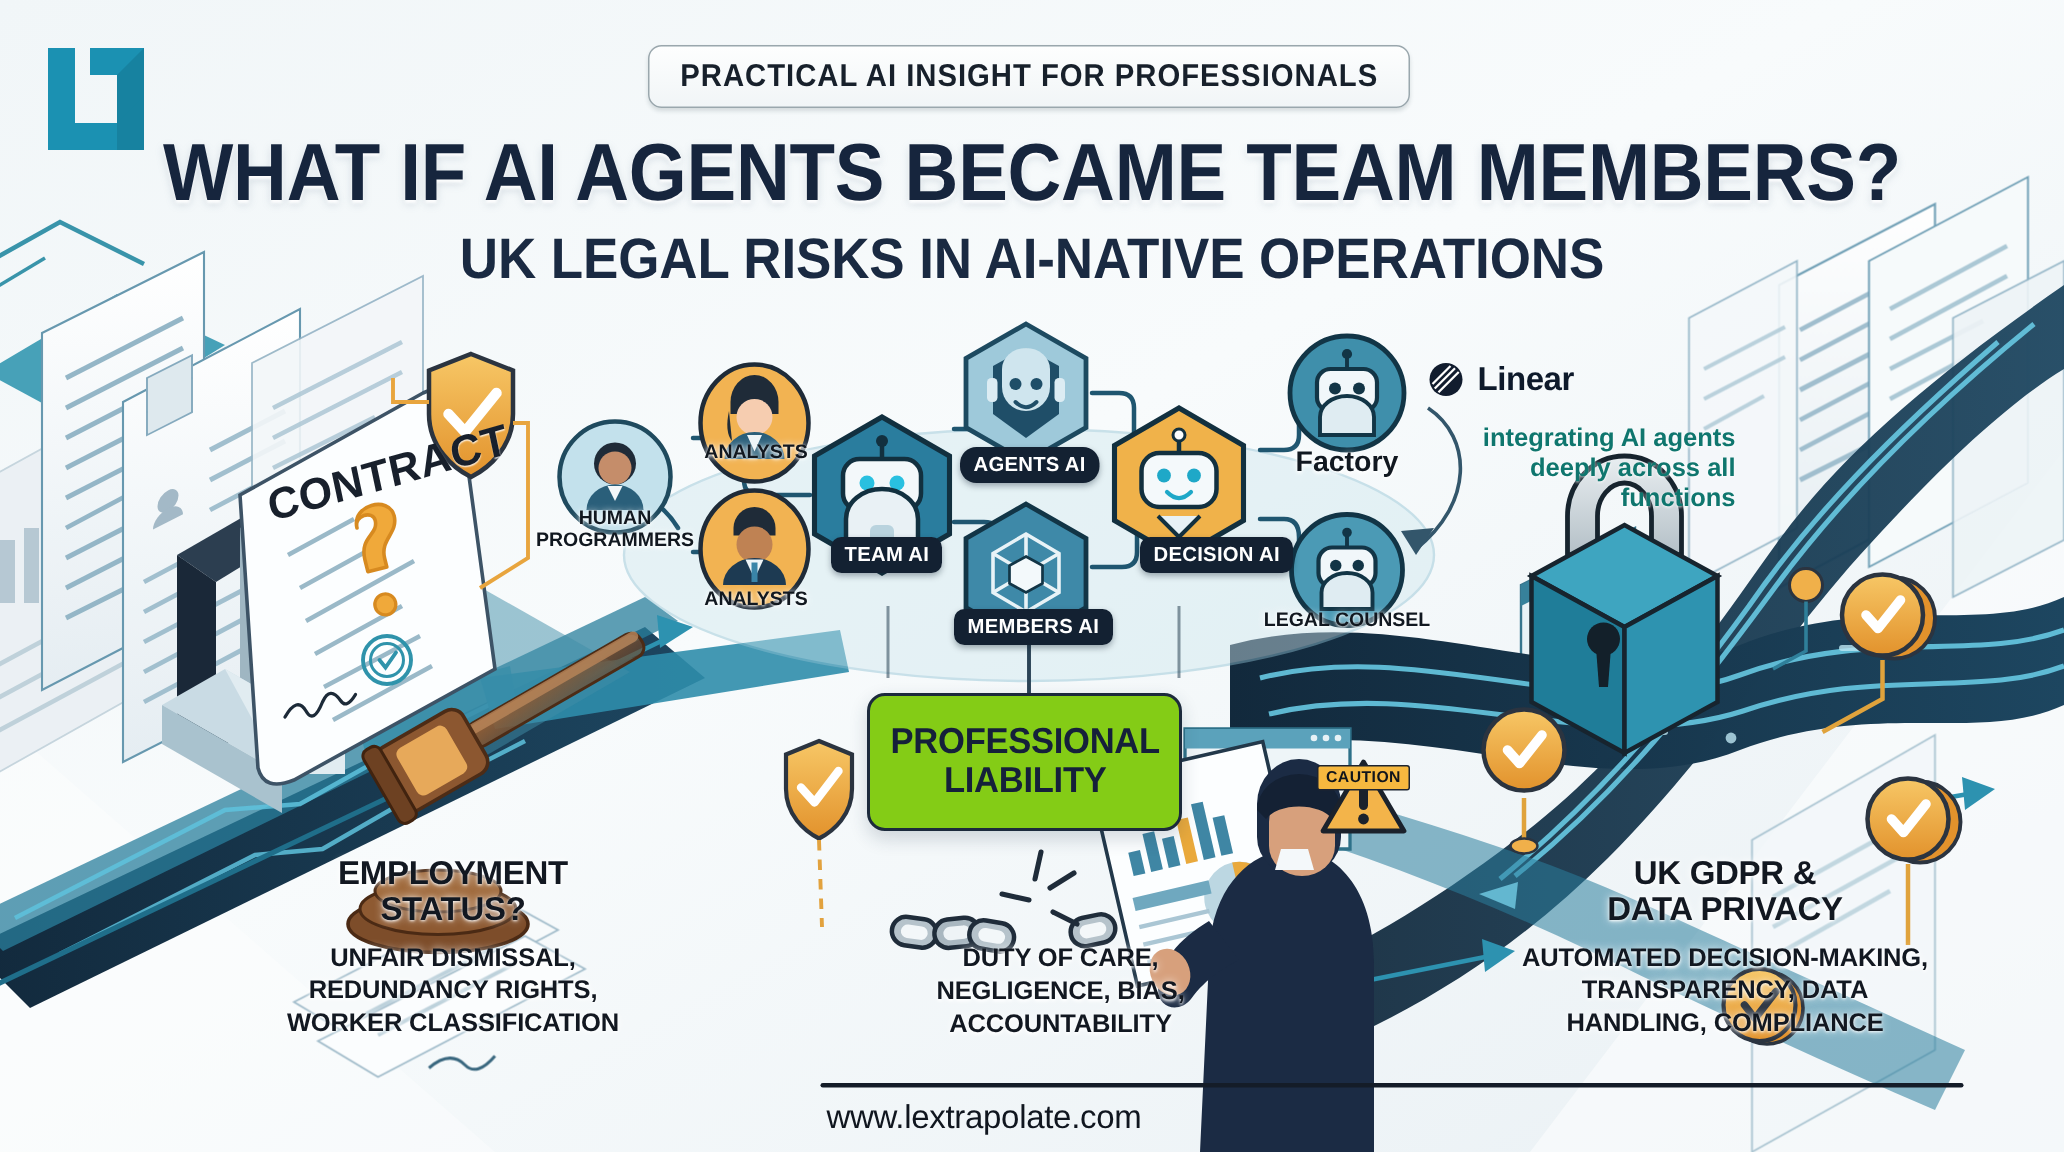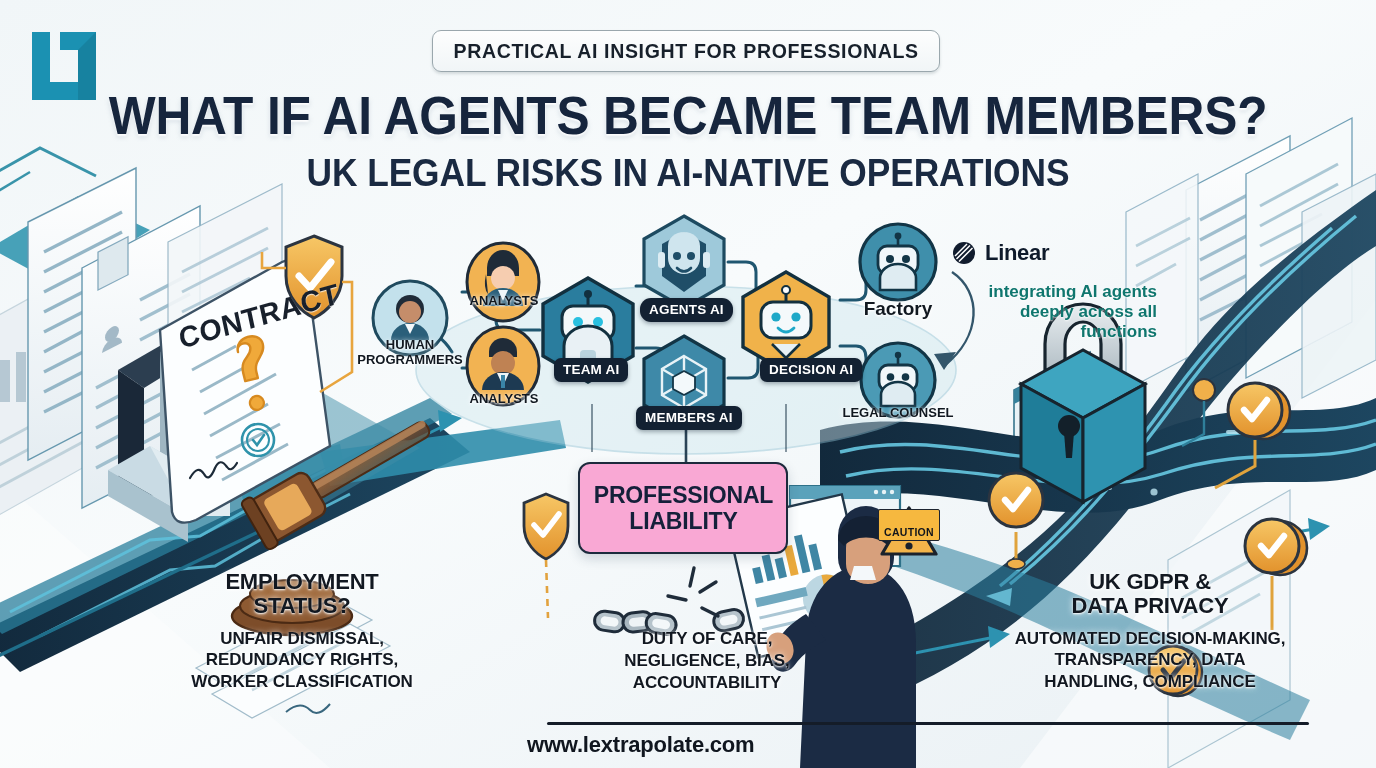--- a/index.html
+++ b/index.html
@@ -52,21 +52,21 @@
     color:#121821; letter-spacing:-.1px;
     text-shadow:0 1px 2px rgba(255,255,255,.95), 0 0 6px rgba(255,255,255,.9);
   }
   #pillar-employment { left:152px; top:570px; width:300px; text-align:center; }
   #pillar-liability  { left:562px; top:628px; width:290px; text-align:center; }
   #pillar-gdpr       { left:1000px; top:570px; width:300px; text-align:center; }
 
   
   .lia-card {
     position:absolute; left:578px; top:462px; width:210px; height:92px;
-    background:#f9a8d4; border:2.4px solid #1c2a3c; border-radius:12px;
+    background:#84cc16; border:2.4px solid #1c2a3c; border-radius:12px;
     box-shadow:0 5px 12px rgba(35,55,75,.18);
     display:flex; align-items:center; justify-content:center; text-align:center;
   }
   .lia-card span {
     font-size:24px; font-weight:700; color:#15203a; line-height:1.1;
     letter-spacing:-.2px; transform:scaleX(.96);
   }
 
   
   .chip {
@@ -90,37 +90,37 @@
   #linear-callout .lbody {
     margin-top:16px; font-size:17px; font-weight:700; line-height:1.18;
     color:#0f766e;
     text-shadow:0 1px 2px rgba(255,255,255,.9);
   }
 
   .caution-wrap { position:absolute; left:873px; top:508px; width:72px; text-align:center; }
   .caution-wrap .ctext {
     margin-top:1px; display:inline-block; background:#f6b83f; color:#11151c;
     font-size:10.5px; font-weight:700; letter-spacing:.3px;
-    padding:16px 5px 2px; border-radius:2px; border:1.4px solid #1d2430;
+    padding:1px 5px 2px; border-radius:2px; border:1.4px solid #1d2430;
   }
 
   .contract-word {
     position:absolute; left:176px; top:300px;
     font-size:29px; font-weight:700; color:#18202c; letter-spacing:.4px;
     transform:rotate(-16deg) skewX(-4deg);
     text-shadow:0 1px 1px rgba(255,255,255,.8);
   }
 
   .footer-rule {
     position:absolute; left:547px; top:722px; width:762px; height:3px;
     background:#141c28; border-radius:2px;
   }
   .footer-url {
-    position:absolute; left:527px; top:732px; width:420px;
-    font-size:22px; font-weight:700; color:#10161f; letter-spacing:-.2px;
+    position:absolute; left:551px; top:732px; width:420px;
+    font-size:22px; font-weight:400; color:#10161f; letter-spacing:-.2px;
   }
 </style>
 </head>
 <body>
 
 <div class="stage">
 
   <svg class="layer" viewBox="0 0 1376 768">
     <defs>
       <linearGradient id="bgGrad" x1="0" y1="0" x2="1" y2="1">

